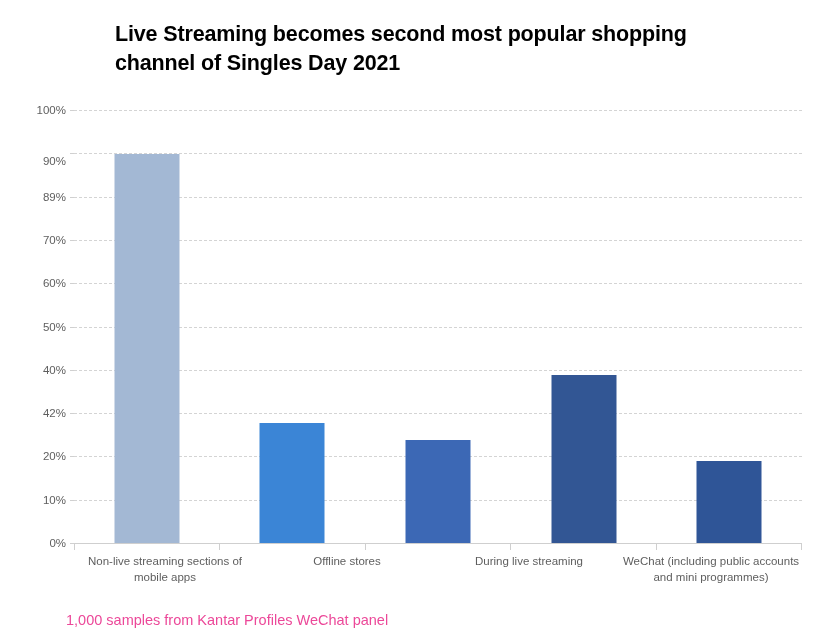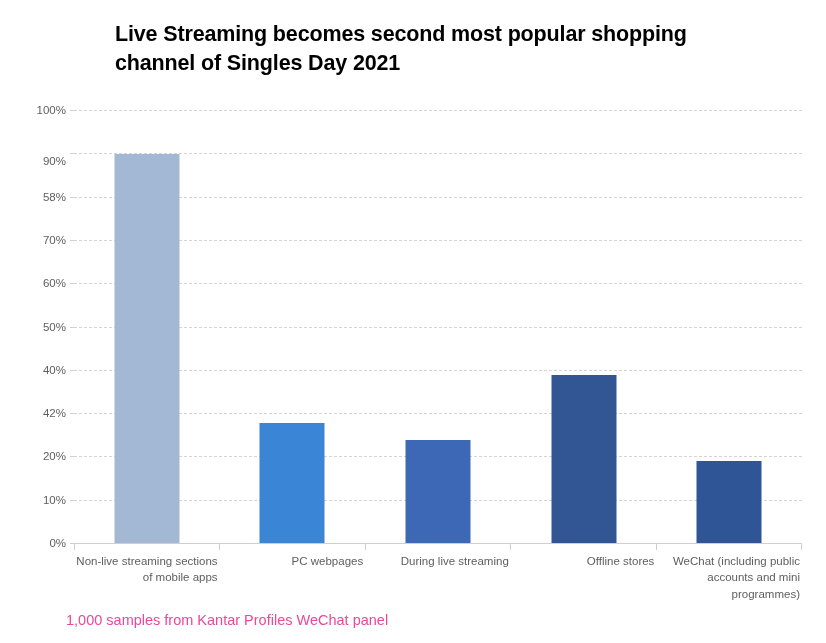--- a/index.html
+++ b/index.html
@@ -127,21 +127,21 @@
 
   .x-labels {
     position: absolute;
     left: 72px;
     top: 553px;
     width: 728px;
     display: flex;
   }
   .x-label {
     flex: 1 1 0;
-    text-align: right;
+    text-align: center;
     font-size: 11.5px;
     color: #5e5e5e;
     line-height: 1.42;
     padding: 0 2px;
     box-sizing: border-box;
   }
 
   
   .footnote {
     position: absolute;
@@ -162,21 +162,21 @@
   <div class="plot-area">
     <div id="gridlines-container">
         <div class="gridline" style="top: 0%;"></div>
         <div class="y-tick-mark" style="top: 0%;"></div>
         <div class="y-tick" style="top: 0%;">100%</div>
         <div class="gridline" style="top: 10%;"></div>
         <div class="y-tick-mark" style="top: 10%;"></div>
         <div class="y-tick" style="top: 10%; margin-top: 8px;">90%</div>
         <div class="gridline" style="top: 20%;"></div>
         <div class="y-tick-mark" style="top: 20%;"></div>
-        <div class="y-tick" style="top: 20%;">58%</div>
+        <div class="y-tick" style="top: 20%;">89%</div>
         <div class="gridline" style="top: 30%;"></div>
         <div class="y-tick-mark" style="top: 30%;"></div>
         <div class="y-tick" style="top: 30%; margin-left: 25px;">70%</div>
         <div class="gridline" style="top: 40%;"></div>
         <div class="y-tick-mark" style="top: 40%;"></div>
         <div class="y-tick" style="top: 40%;">60%</div>
         <div class="gridline" style="top: 50%;"></div>
         <div class="y-tick-mark" style="top: 50%;"></div>
         <div class="y-tick" style="top: 50%;">50%</div>
         <div class="gridline" style="top: 60%;"></div>
@@ -217,20 +217,19 @@
   <div class="x-axis-line"></div>
   <div class="x-ticks" id="x-ticks">
       <div class="x-tick-cell"></div>
       <div class="x-tick-cell"></div>
       <div class="x-tick-cell"></div>
       <div class="x-tick-cell"></div>
       <div class="x-tick-cell"></div>
     </div>
   <div class="x-labels" id="x-labels">
       <div class="x-label">Non-live streaming sections of mobile apps</div>
-      <div class="x-label">PC webpages</div>
+      <div class="x-label">Offline stores</div>
       <div class="x-label">During live streaming</div>
-      <div class="x-label">Offline stores</div>
       <div class="x-label">WeChat (including public accounts and mini programmes)</div>
     </div>
 
   <div class="footnote">1,000 samples from Kantar Profiles WeChat panel</div>
 </div>
 
 </body></html>

